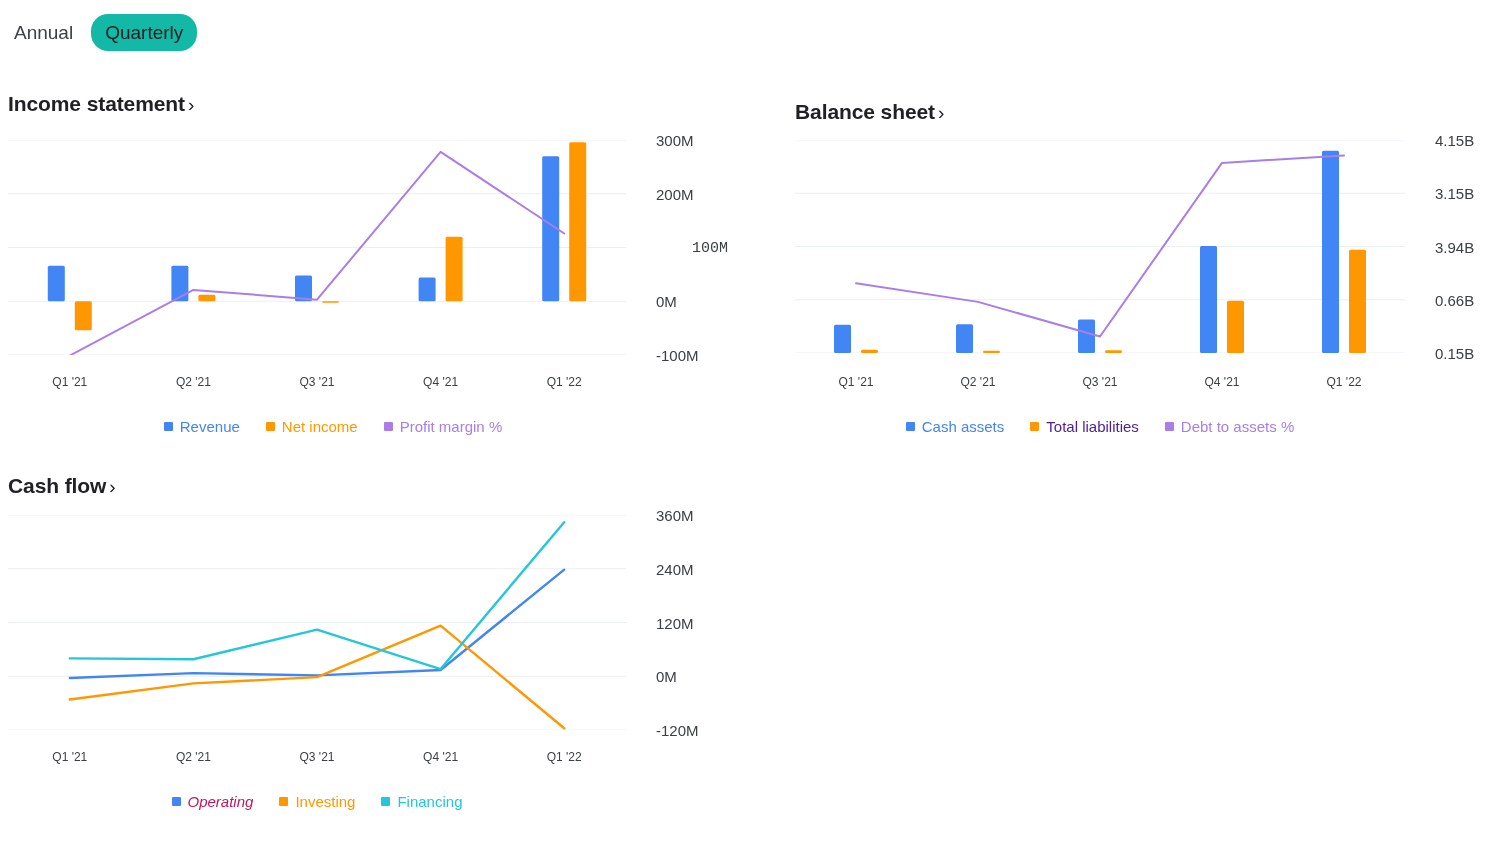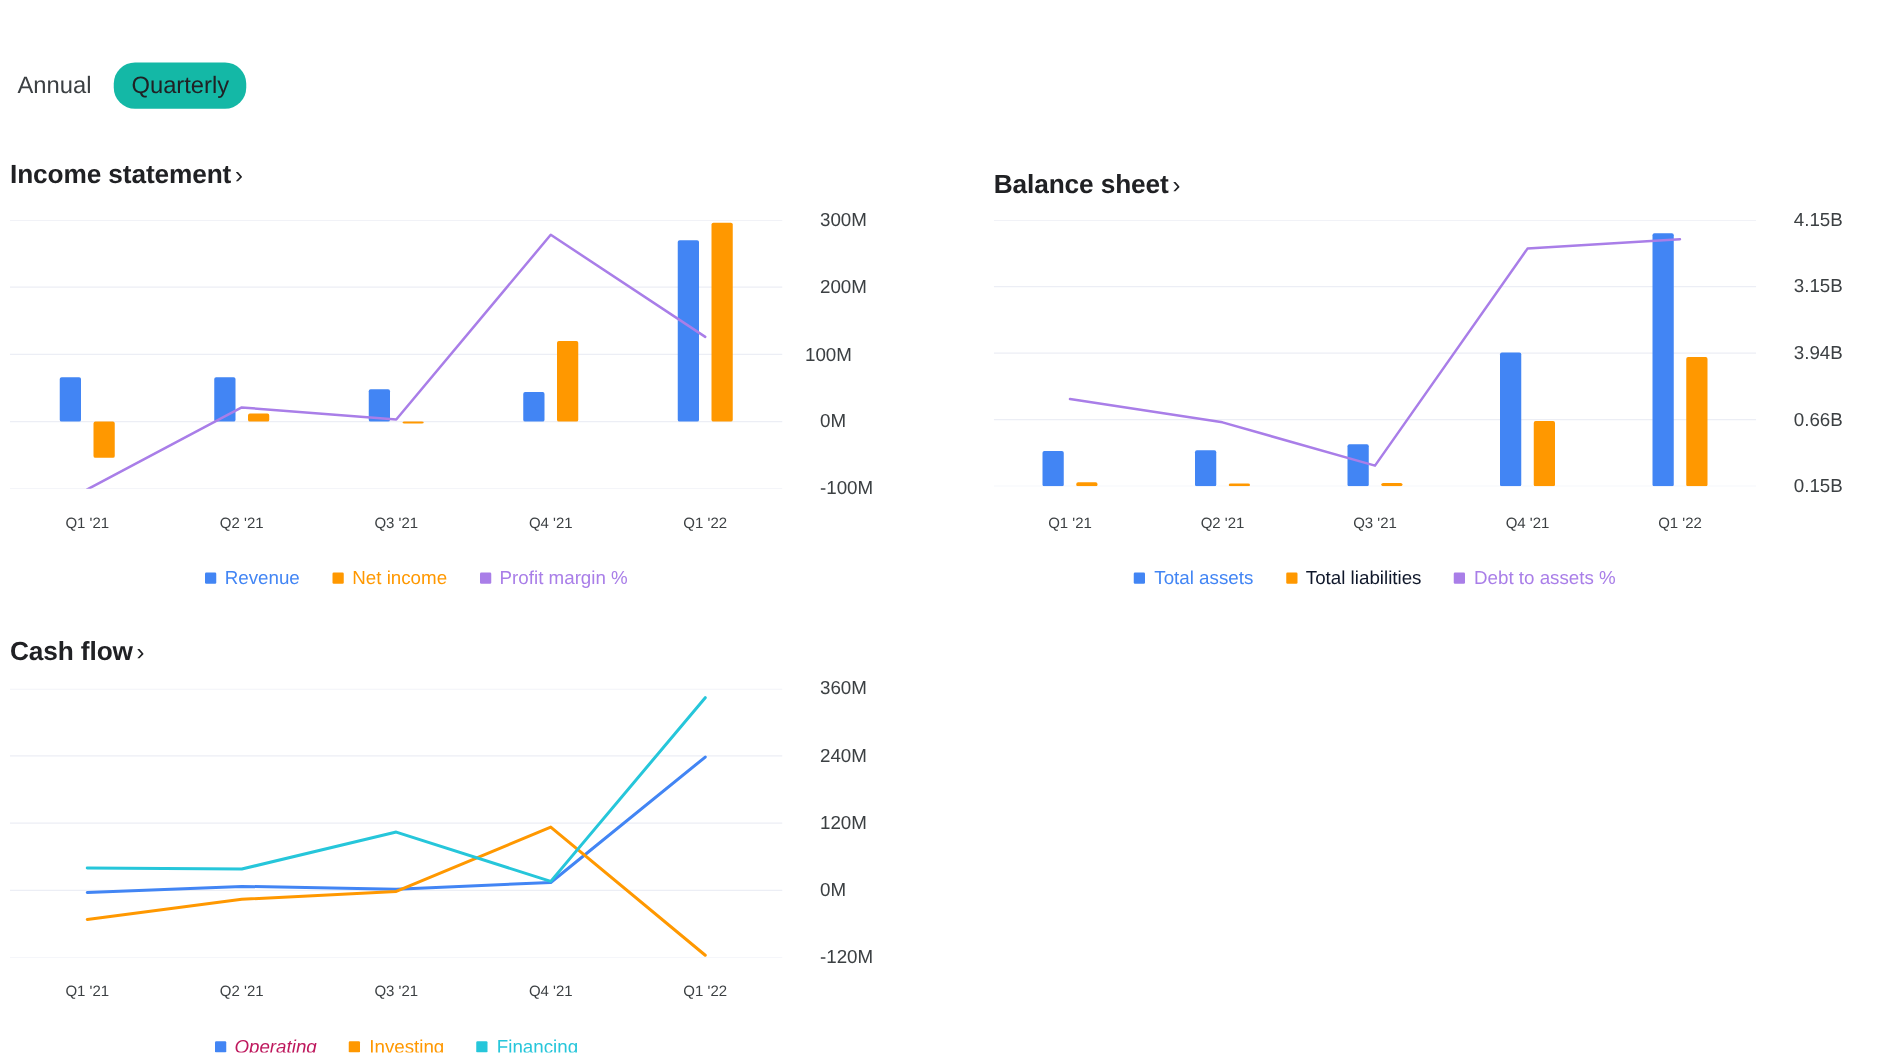--- a/index.html
+++ b/index.html
@@ -5,21 +5,21 @@
   html, body {
     margin: 0;
     padding: 0;
     background: #ffffff;
     width: 1505px;
     height: 842px;
     overflow: hidden;
     font-family: "Liberation Sans", sans-serif;
     color: #202124;
   }
-  #root { position: relative; width: 1505px; height: 592px; margin-top: 36px; }
+  #root { position: relative; width: 1505px; height: 592px; }
 
   
   .period-tabs {
     position: absolute;
     left: 0px; top: 14px;
     display: flex;
     align-items: center;
     gap: 4px;
   }
   .period-tab {
@@ -128,21 +128,21 @@
           <rect x="66.8" y="161.25" width="17" height="29.025000000000006" rx="1.5" fill="#ff9800"></rect>
           <rect x="190.39999999999998" y="154.8" width="17" height="6.449999999999989" rx="1.5" fill="#ff9800"></rect>
           <rect x="314" y="161.25" width="17" height="1.6125000000000114" rx="1.5" fill="#ff9800"></rect>
           <rect x="437.59999999999997" y="96.74999999999999" width="17" height="64.50000000000001" rx="1.5" fill="#ff9800"></rect>
           <rect x="561.1999999999999" y="2.1500000000000057" width="17" height="159.1" rx="1.5" fill="#ff9800"></rect>
           <polyline points="61.8,215.5375 185.39999999999998,149.9625 309,159.6375 432.59999999999997,11.825000000000017 556.1999999999999,93.525" fill="none" stroke="#a97ee8" stroke-width="2" stroke-linejoin="round" stroke-linecap="round"></polyline>
         </svg>
       </div>
       <div class="ytick" style="left: 648px; top: 0px;">300M</div>
       <div class="ytick" style="left: 648px; top: 53.75px;">200M</div>
-      <div class="ytick" style="left: 636px; top: 107.5px;">100M</div>
+      <div class="ytick" style="left: 684px; top: 107.5px; font-family: Liberation Mono, monospace;">100M</div>
       <div class="ytick" style="left: 648px; top: 161.25px;">0M</div>
       <div class="ytick" style="left: 648px; top: 215px;">-100M</div>
       <div class="xtick" style="left: 61.8px; top: 235px;">Q1 '21</div>
       <div class="xtick" style="left: 185.4px; top: 235px;">Q2 '21</div>
       <div class="xtick" style="left: 309px; top: 235px;">Q3 '21</div>
       <div class="xtick" style="left: 432.6px; top: 235px;">Q4 '21</div>
       <div class="xtick" style="left: 556.2px; top: 235px;">Q1 '22</div>
       <div class="legend" style="top: 278px; left: 16px; width: 618px; justify-content: center;">
         <div class="legend-item">
           <span class="legend-swatch" style="background: rgb(66, 133, 244);"></span>
@@ -189,25 +189,25 @@
       <div class="ytick" style="left: 640px; top: 159.75px;">0.66B</div>
       <div class="ytick" style="left: 640px; top: 213px;">0.15B</div>
       <div class="xtick" style="left: 61px; top: 235px;">Q1 '21</div>
       <div class="xtick" style="left: 183px; top: 235px;">Q2 '21</div>
       <div class="xtick" style="left: 305px; top: 235px;">Q3 '21</div>
       <div class="xtick" style="left: 427px; top: 235px;">Q4 '21</div>
       <div class="xtick" style="left: 549px; top: 235px;">Q1 '22</div>
       <div class="legend" style="top: 278px; left: 0px; width: 610px; justify-content: center;">
         <div class="legend-item">
           <span class="legend-swatch" style="background: rgb(66, 133, 244);"></span>
-          <span style="color: rgb(66, 133, 244);">Total assets</span>
+          <span style="color: rgb(66, 133, 244);">Cash assets</span>
         </div>
         <div class="legend-item">
           <span class="legend-swatch" style="background: rgb(255, 152, 0);"></span>
-          <span style="color: #0f172a;">Total liabilities</span>
+          <span style="color: #4c1d95;">Total liabilities</span>
         </div>
         <div class="legend-item">
           <span class="legend-swatch" style="background: rgb(169, 126, 232);"></span>
           <span style="color: rgb(169, 126, 232);">Debt to assets %</span>
         </div>
       </div>
     </div>
 
   <div class="section-title" style="left:8px; top:474px;">
     <span>Cash flow</span><span class="chev">›</span>

